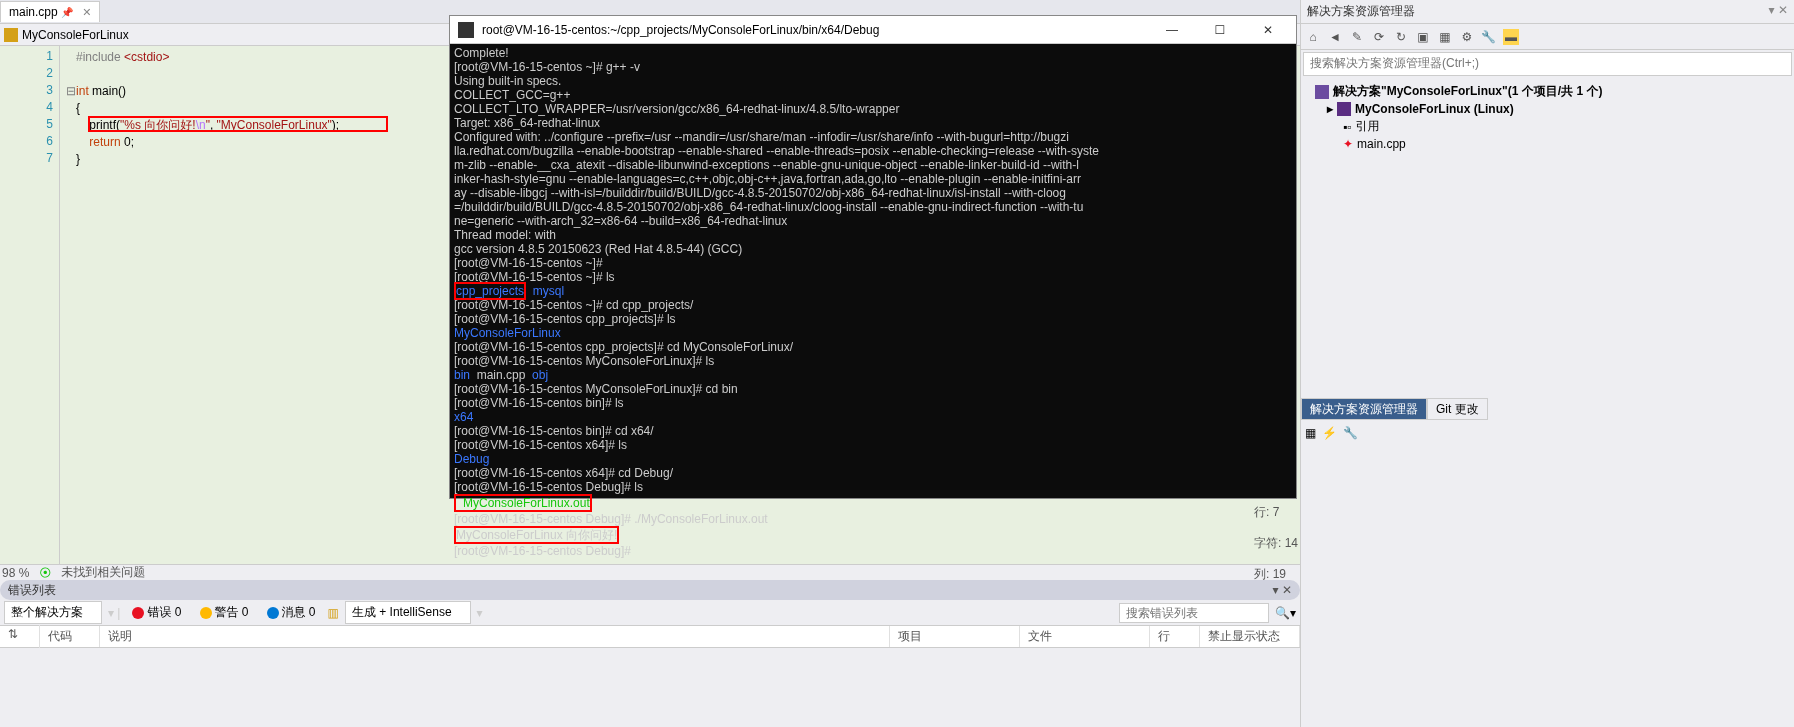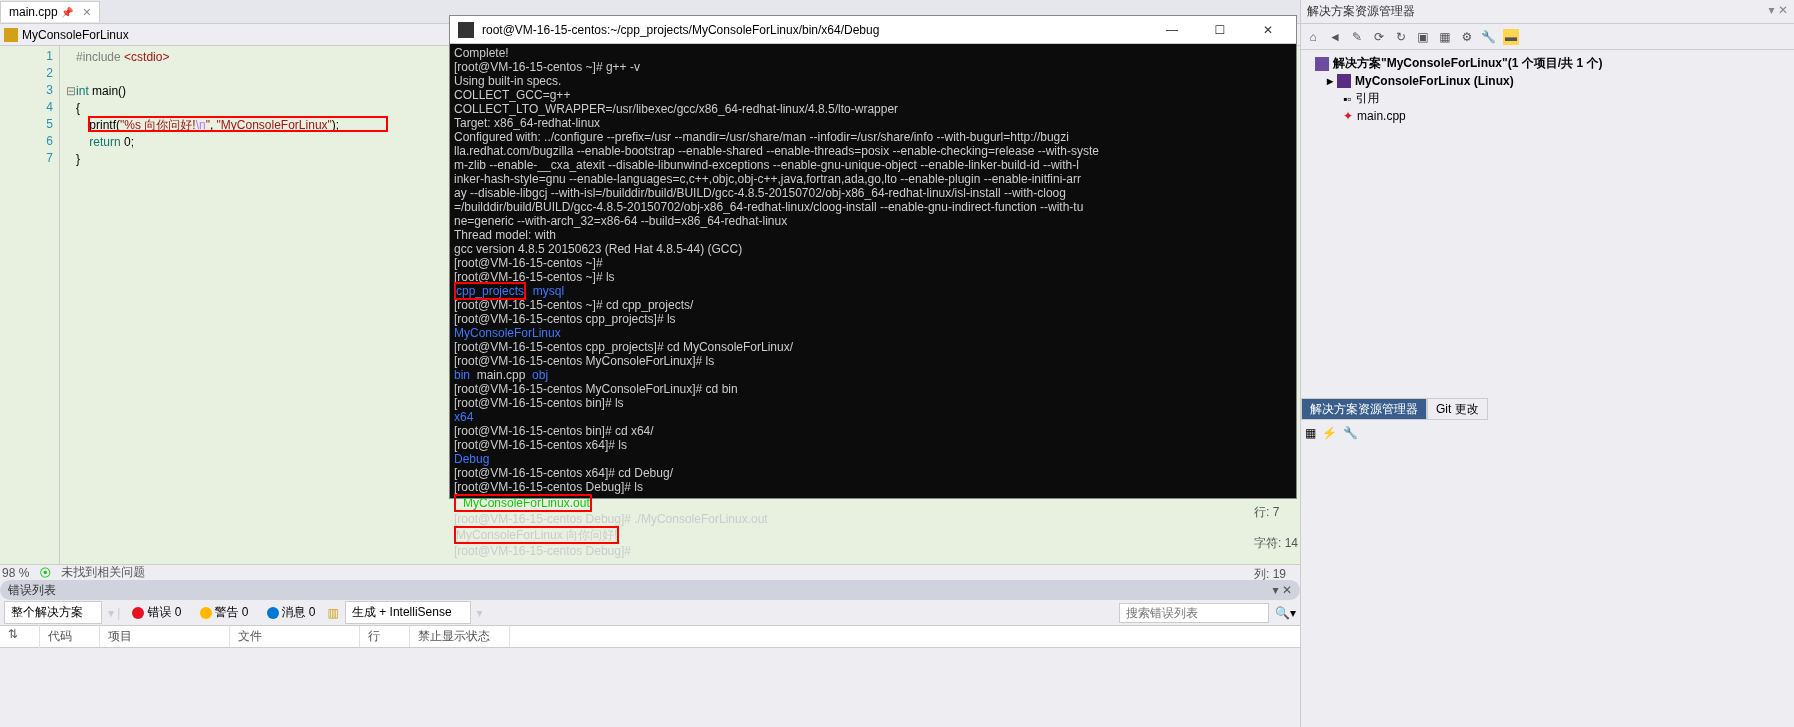--- a/index.html
+++ b/index.html
@@ -13,21 +13,21 @@
 .crumb-bar { height: 22px; background: #eeeef2; border-bottom: 1px solid #ccc; display: flex; align-items: center; padding: 0 4px; }
 .crumb-icon { width: 14px; height: 14px; background: #d4a017; margin-right: 4px; }
 .crumb-drop { margin-left: auto; margin-right: 8px; color: #555; }
 .crumb-text2 { color: #555; }
 
 .main-area { display: flex; height: 520px; }
 .gutter { width: 60px; background: #e8f0e0; border-right: 1px solid #ccc; display: flex; flex-direction: column; align-items: flex-end; padding: 2px 6px 0 0; }
 .gutter .ln { color: #2b91af; height: 17px; line-height: 17px; }
 .code-area { flex: 1; background: #e8f0e0; position: relative; padding-top: 2px; }
 .code-line { height: 17px; line-height: 17px; padding-left: 16px; white-space: pre; font-family: Consolas, monospace; font-size: 13px; }
-.kw { color: #0f766e; }
+.kw { color: #c2410c; }
 .inc { color: #808080; }
 .hdr { color: #a31515; }
 .str { color: #a31515; }
 .esc { color: #b776fb; }
 .fold { color: #808080; margin-left: -10px; }
 .redbox { border: 2px solid #ff0000; position: absolute; pointer-events: none; }
 
 .right-panel { position: absolute; right: 0; top: 0; width: 494px; height: 727px; background: #eeeef2; border-left: 1px solid #ccc; }
 .rp-title { padding: 3px 6px; background: #eeeef2; border-bottom: 1px solid #ccc; color: #333; }
 .rp-toolbar { height: 26px; background: #eeeef2; border-bottom: 1px solid #ccc; display: flex; align-items: center; padding: 0 4px; gap: 6px; }
@@ -112,21 +112,21 @@
     <span class="ticon"></span>
     <span class="ttext">root@VM-16-15-centos:~/cpp_projects/MyConsoleForLinux/bin/x64/Debug</span>
     <span class="tbtn">—</span>
     <span class="tbtn">☐</span>
     <span class="tbtn">✕</span>
   </div>
   <div class="term-body"><span>Complete!</span>
 <span>[root@VM-16-15-centos ~]# g++ -v</span>
 <span>Using built-in specs.</span>
 <span>COLLECT_GCC=g++</span>
-<span>COLLECT_LTO_WRAPPER=/usr/libexec/gcc/x86_64-redhat-linux/4.8.5/lto-wrapper</span>
+<span>COLLECT_LTO_WRAPPER=/usr/version/gcc/x86_64-redhat-linux/4.8.5/lto-wrapper</span>
 <span>Target: x86_64-redhat-linux</span>
 <span>Configured with: ../configure --prefix=/usr --mandir=/usr/share/man --infodir=/usr/share/info --with-bugurl=http://bugzi</span>
 <span>lla.redhat.com/bugzilla --enable-bootstrap --enable-shared --enable-threads=posix --enable-checking=release --with-syste</span>
 <span>m-zlib --enable-__cxa_atexit --disable-libunwind-exceptions --enable-gnu-unique-object --enable-linker-build-id --with-l</span>
 <span>inker-hash-style=gnu --enable-languages=c,c++,objc,obj-c++,java,fortran,ada,go,lto --enable-plugin --enable-initfini-arr</span>
 <span>ay --disable-libgcj --with-isl=/builddir/build/BUILD/gcc-4.8.5-20150702/obj-x86_64-redhat-linux/isl-install --with-cloog</span>
 <span>=/builddir/build/BUILD/gcc-4.8.5-20150702/obj-x86_64-redhat-linux/cloog-install --enable-gnu-indirect-function --with-tu</span>
 <span>ne=generic --with-arch_32=x86-64 --build=x86_64-redhat-linux</span>
 <span>Thread model: with</span>
 <span>gcc version 4.8.5 20150623 (Red Hat 4.8.5-44) (GCC)</span>
@@ -189,40 +189,42 @@
   <span style="color:#d4a017;">▥</span>
   <span class="combo">生成 + IntelliSense</span>
   <span style="color:#ccc;">▾</span>
   <input class="search" placeholder="搜索错误列表" style="">
   <span>🔍▾</span>
 </div>
 
 <div class="err-cols">
   <span class="col" style="width:40px;"><sup>⇅</sup></span>
   <span class="col" style="width:60px;">代码</span>
+  <span class="col" style="flex:1;">说明</span>
   <span class="col" style="width:130px;">项目</span>
   <span class="col" style="width:130px;">文件</span>
   <span class="col" style="width:50px;">行</span>
   <span class="col" style="width:100px;">禁止显示状态</span>
 </div>
 
 <div class="right-panel">
   <div class="rp-title"><span>解决方案资源管理器</span><span style="float:right;color:#888;">▾ ✕</span></div>
   <div class="rp-toolbar">
     <span class="ico">⌂</span>
     <span class="ico">◄</span>
     <span class="ico">✎</span>
     <span class="ico">⟳</span>
     <span class="ico">↻</span>
     <span class="ico">▣</span>
     <span class="ico">▦</span>
     <span class="ico">⚙</span>
     <span class="ico">🔧</span>
     <span class="ico" style="background:#ffd54f;">▬</span>
   </div>
+  <div class="rp-search">搜索解决方案资源管理器(Ctrl+;)</div>
   <div class="rp-tree">
     <div class="rp-node bold">
         <span class="ni" style="background:#6b4ca0;"></span>
         <span>解决方案"MyConsoleForLinux"(1 个项目/共 1 个)</span>
       </div>
     <div class="rp-node bold" style="padding-left:24px;">
         <span>▸</span>
         <span class="ni" style="background:#5a2d82;"></span>
         <span>MyConsoleForLinux (Linux)</span>
       </div>

